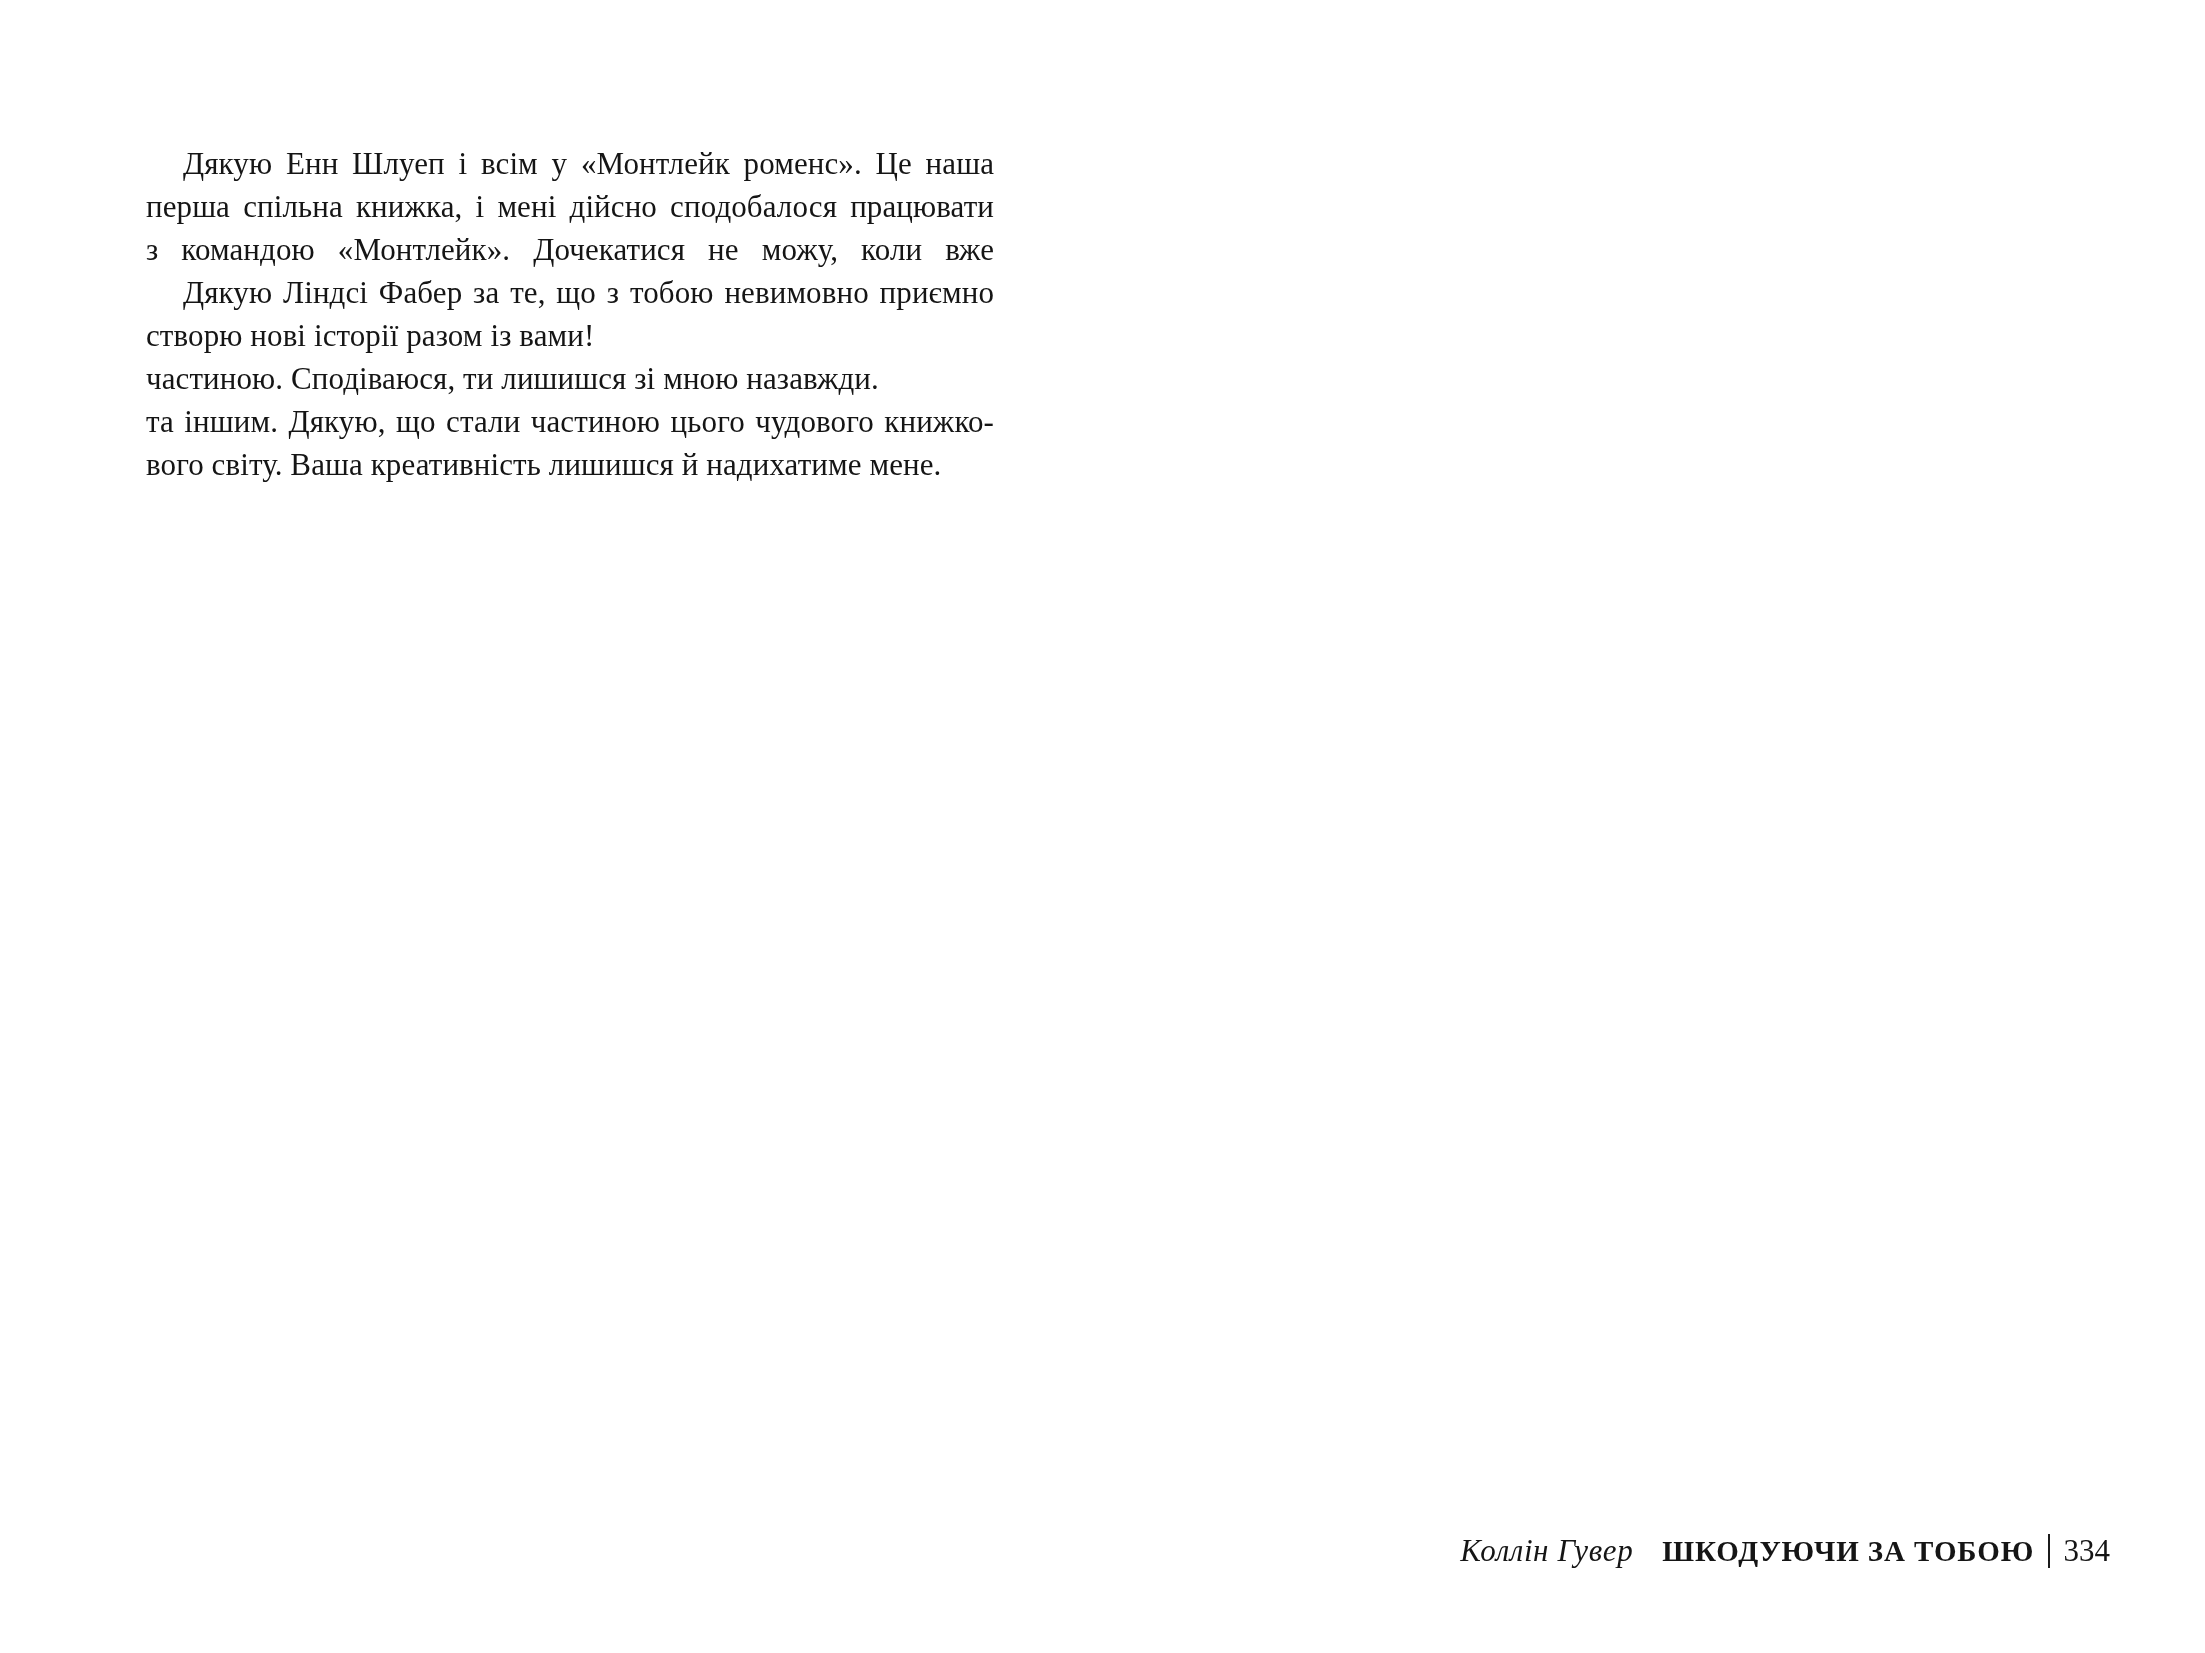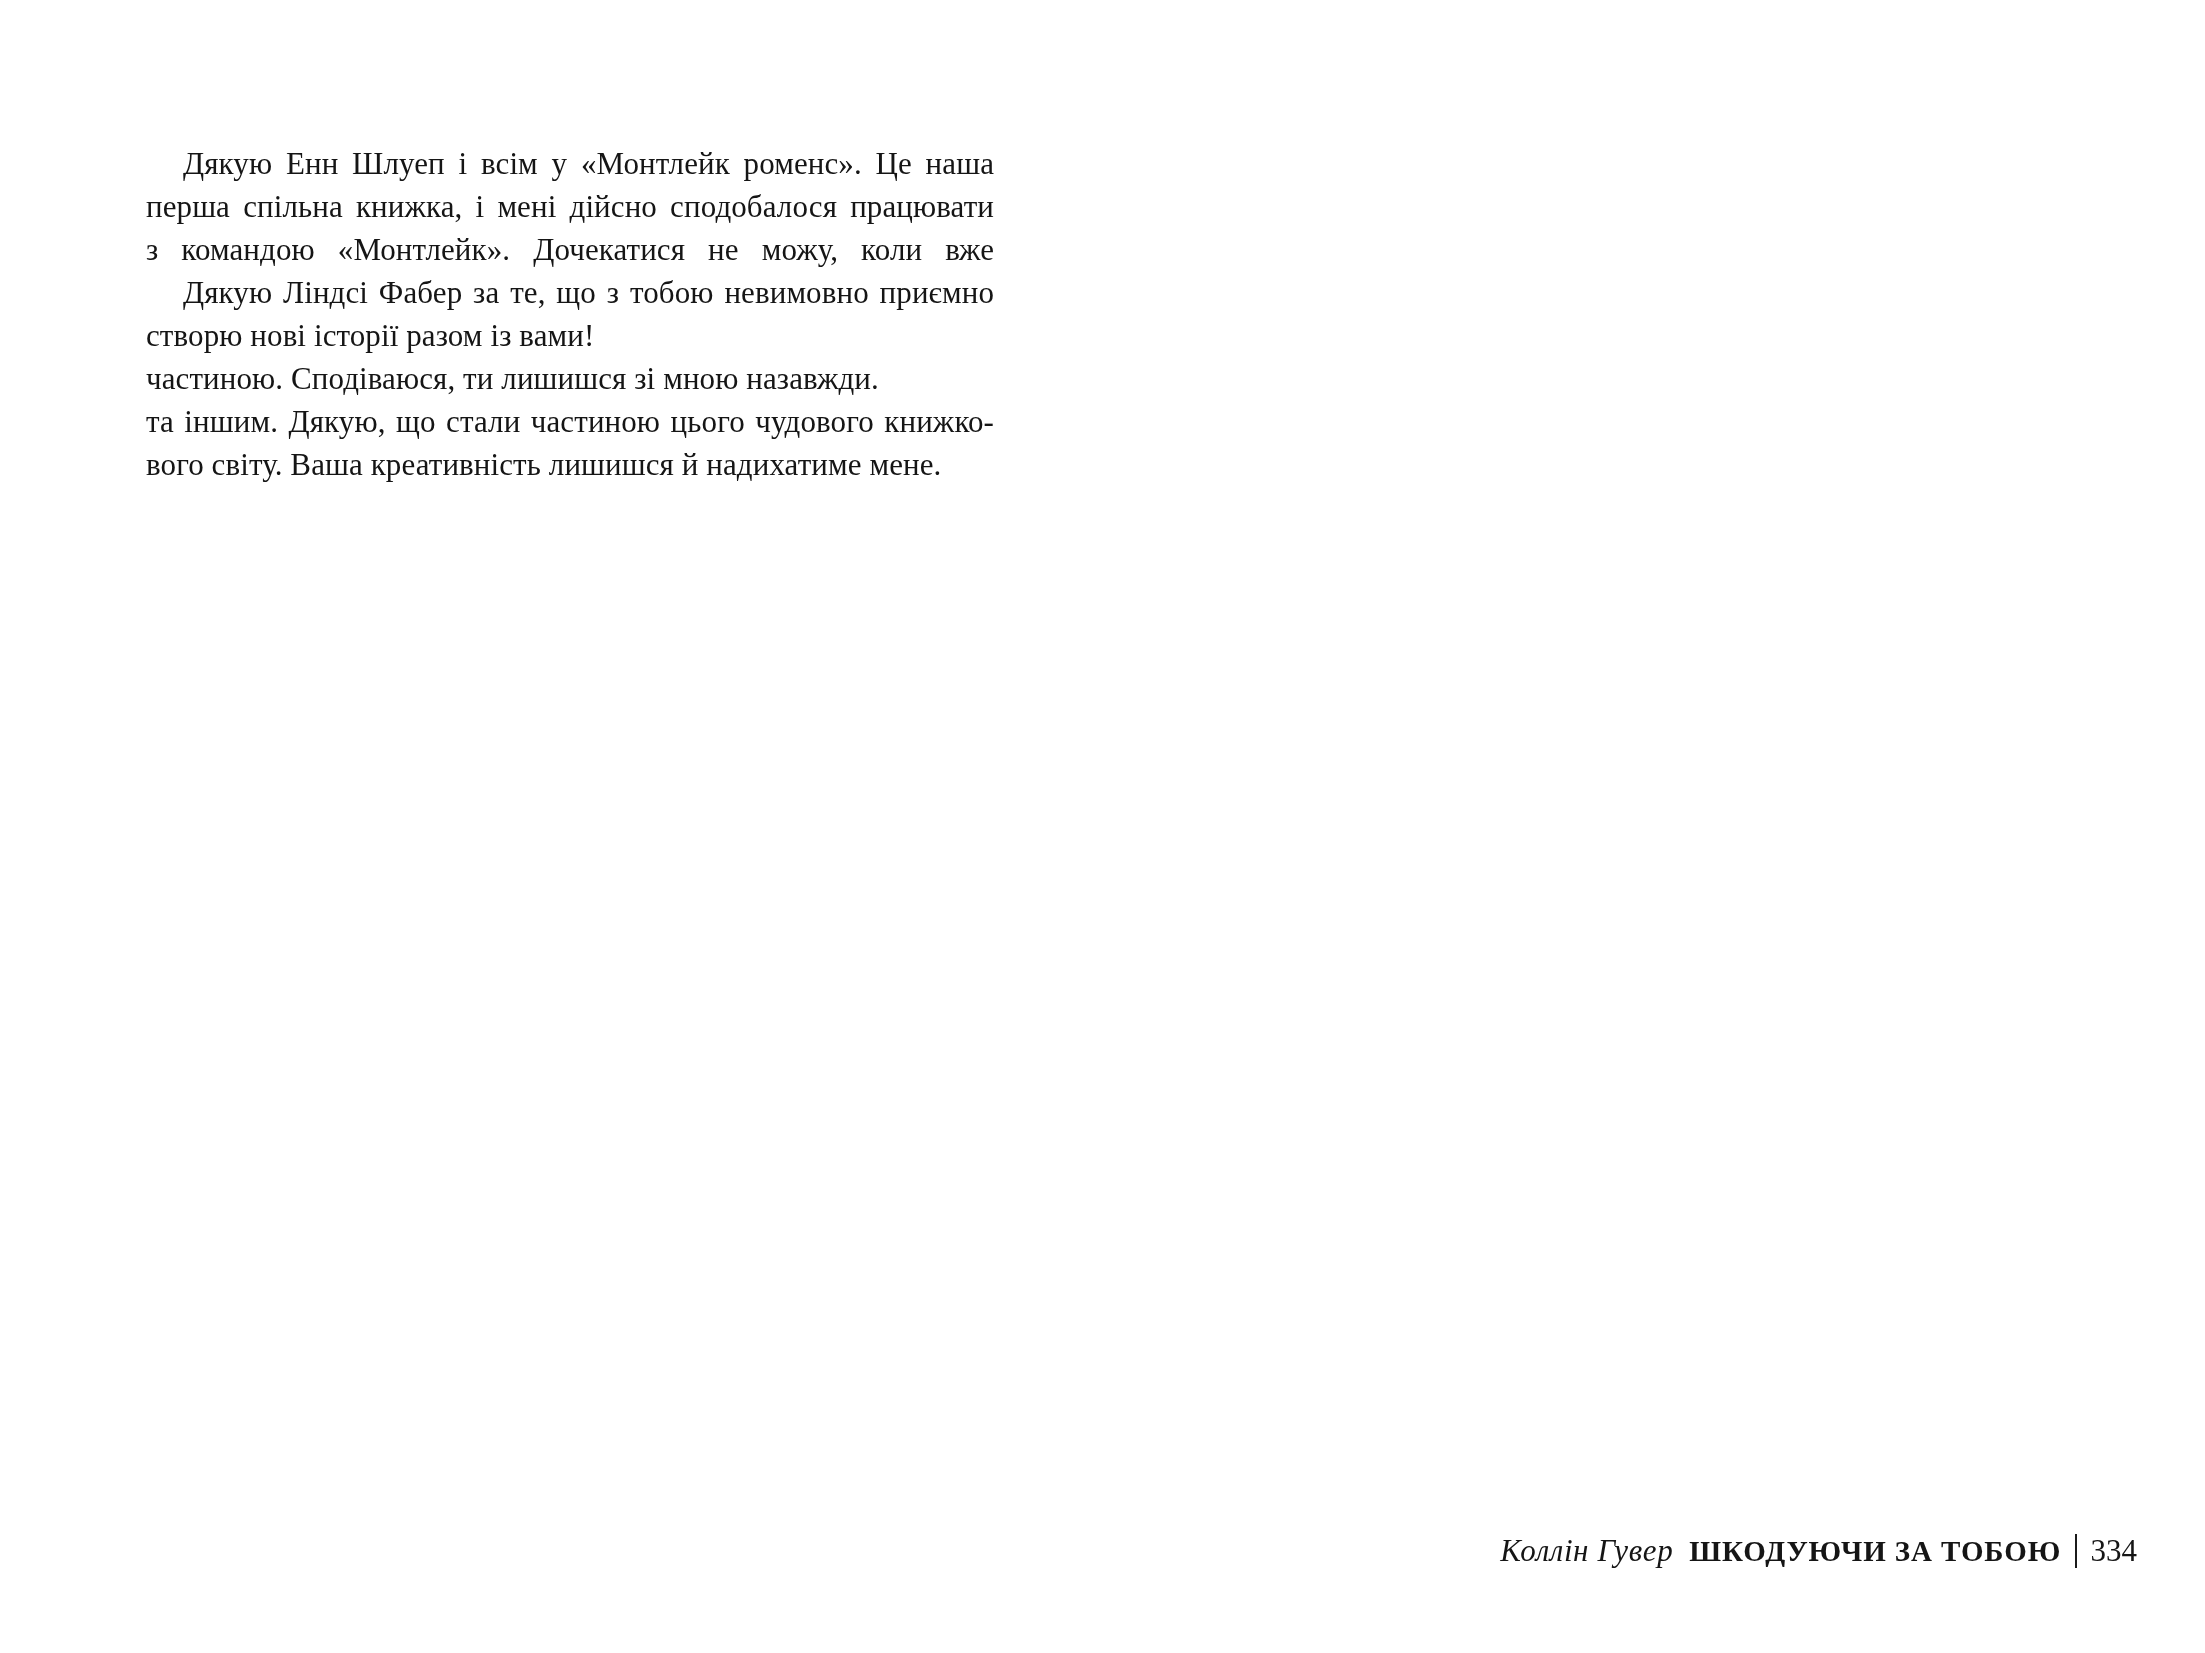--- a/index.html
+++ b/index.html
@@ -11,21 +11,20 @@
     background: #ffffff;
     font-family: "Liberation Serif", "DejaVu Serif", serif;
     color: #151515;
     overflow: hidden;
   }
 
   .page {
     position: absolute;
     top: 0;
     height: 100%;
-    padding-left: 27px;
   }
   .page-left  { left: 0;      width: 1102px; }
   .page-right { left: 1102px; width: 1103px; }
 
   
   .ack {
     position: absolute;
     left: 146px;
     top: 142px;
     width: 848px;
@@ -47,21 +46,21 @@
     top: 1532px;
     right: 95px;
     display: flex;
     align-items: baseline;
     font-size: 31px;
     line-height: 37px;
     white-space: nowrap;
   }
   .footer-author {
     font-style: italic;
-    margin-right: 16px;
+    margin-right: 29px;
     letter-spacing: 0.6px;
   }
   .footer-title {
     font-size: 29px;
     letter-spacing: 0.9px;
     font-weight: bold;
   }
   .footer-divider {
     width: 1.9px;
     height: 34px;

